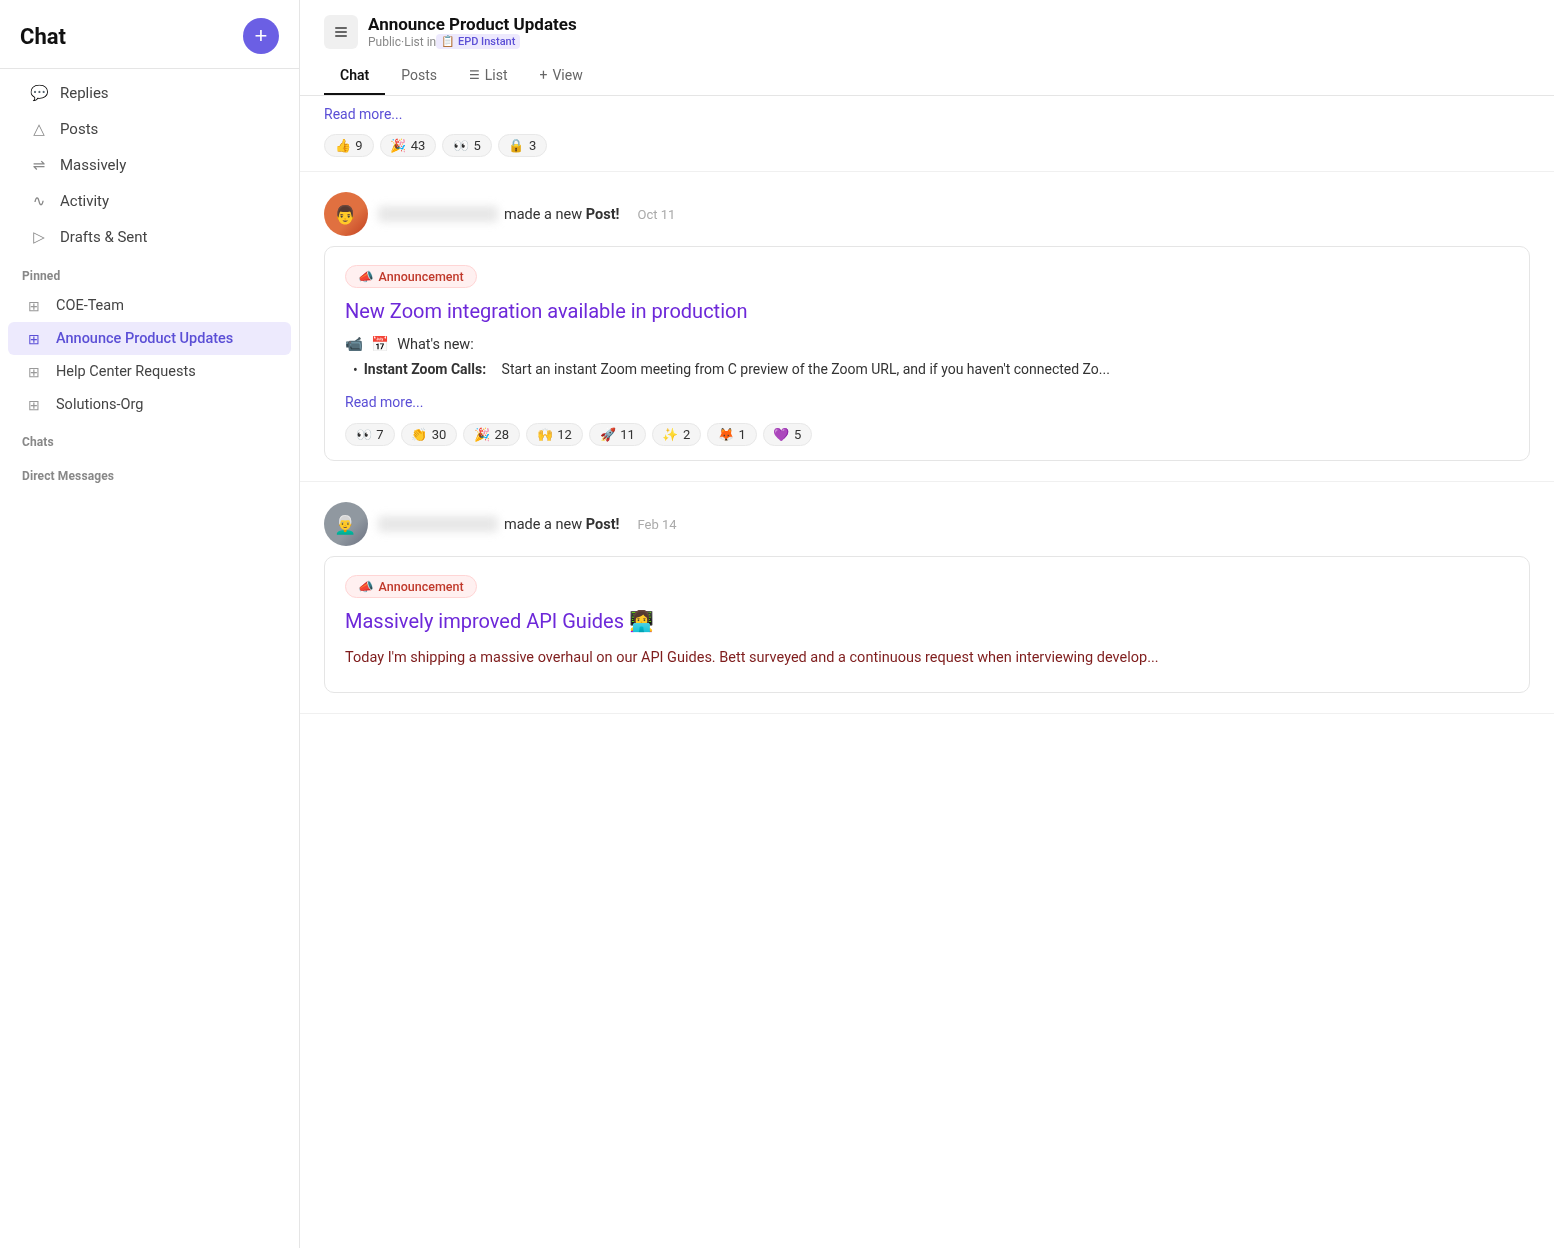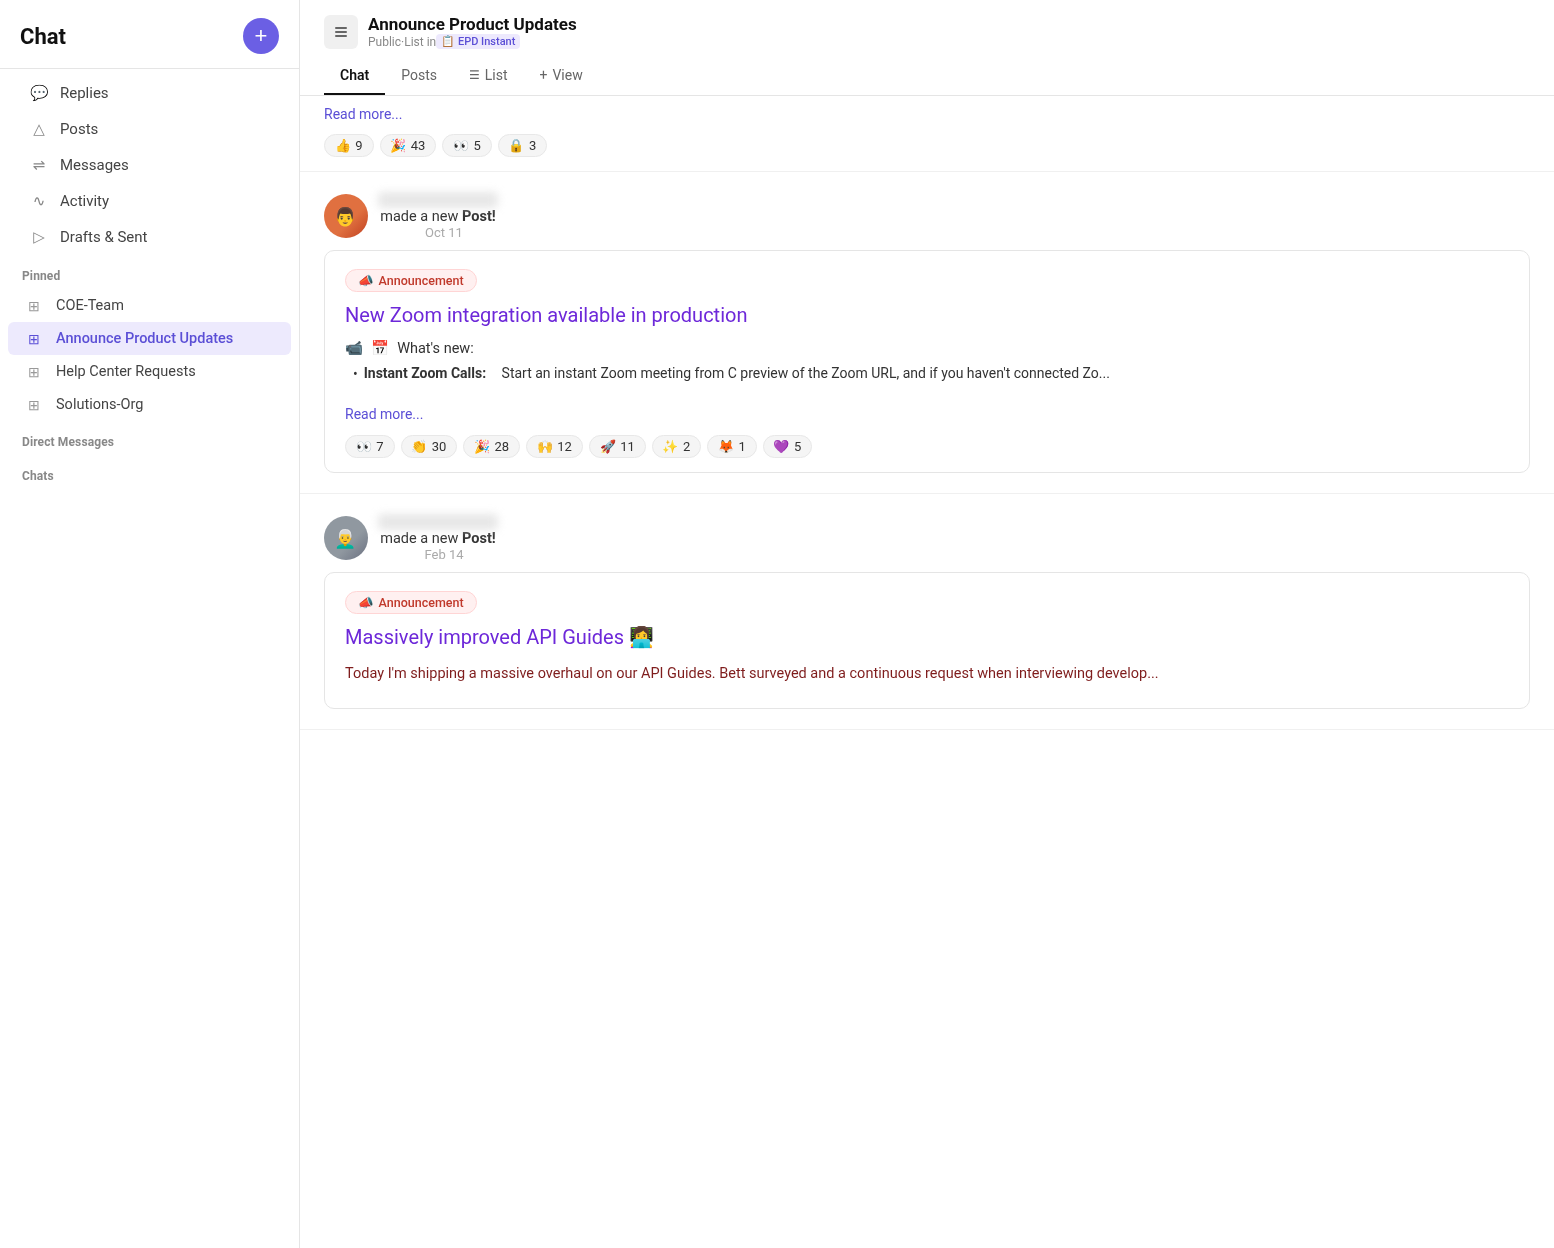--- a/index.html
+++ b/index.html
@@ -195,21 +195,21 @@
     .avatar-img-1 {
       background: linear-gradient(135deg, #e07040 60%, #c04020 100%);
       color: #fff;
       font-size: 18px;
     }
     .avatar-img-2 {
       background: linear-gradient(135deg, #9098a0 60%, #6a7080 100%);
       color: #fff;
       font-size: 18px;
     }
-    .meta-text { display: flex; align-items: center; flex-wrap: wrap; flex-direction: column; }
+    .meta-text { display: flex; align-items: center; gap: 6px; flex-wrap: wrap; }
     .user-name-blur {
       display: inline-block;
       width: 120px;
       height: 16px;
       background: #ddd;
       border-radius: 4px;
       filter: blur(4px);
       opacity: 0.7;
     }
     .meta-action { font-size: 14.5px; color: #333; }
@@ -247,21 +247,21 @@
       align-items: center;
       gap: 8px;
       margin-bottom: 8px;
       font-size: 14.5px;
       color: #333;
     }
     .post-body-item {
       display: flex;
       align-items: flex-start;
       gap: 6px;
-      margin-bottom: 16px;
+      margin-bottom: 8px;
       font-size: 14px;
       color: #333;
       padding-left: 8px;
     }
     .post-body-item::before {
       content: '•';
       color: #333;
       flex-shrink: 0;
       margin-top: 1px;
     }
@@ -325,21 +325,21 @@
     <div class="sidebar-nav-item">
       <span class="nav-icon">💬</span>
       <span>Replies</span>
     </div>
     <div class="sidebar-nav-item">
       <span class="nav-icon">△</span>
       <span>Posts</span>
     </div>
     <div class="sidebar-nav-item">
       <span class="nav-icon">⇌</span>
-      <span>Messages</span>
+      <span>Massively</span>
     </div>
     <div class="sidebar-nav-item">
       <span class="nav-icon">∿</span>
       <span>Activity</span>
     </div>
     <div class="sidebar-nav-item">
       <span class="nav-icon">▷</span>
       <span>Drafts &amp; Sent</span>
     </div>
   </div>
@@ -358,22 +358,22 @@
     <div class="sidebar-channel-item">
       <span class="ch-icon">⊞</span>
       <span>Help Center Requests</span>
     </div>
     <div class="sidebar-channel-item">
       <span class="ch-icon">⊞</span>
       <span>Solutions-Org</span>
     </div>
   </div>
 
+  <div class="sidebar-section-label">Chats</div>
   <div class="sidebar-section-label">Direct Messages</div>
-  <div class="sidebar-section-label">Chats</div>
 </div>
 
 <div class="main">
   <div class="main-header">
     <div class="main-header-top">
       <button class="channel-icon-btn">
         <svg width="16" height="16" viewBox="0 0 16 16" fill="none">
           <rect x="2" y="3" width="12" height="2" rx="1" fill="#666"></rect>
           <rect x="2" y="7" width="12" height="2" rx="1" fill="#666"></rect>
           <rect x="2" y="11" width="12" height="2" rx="1" fill="#666"></rect>

